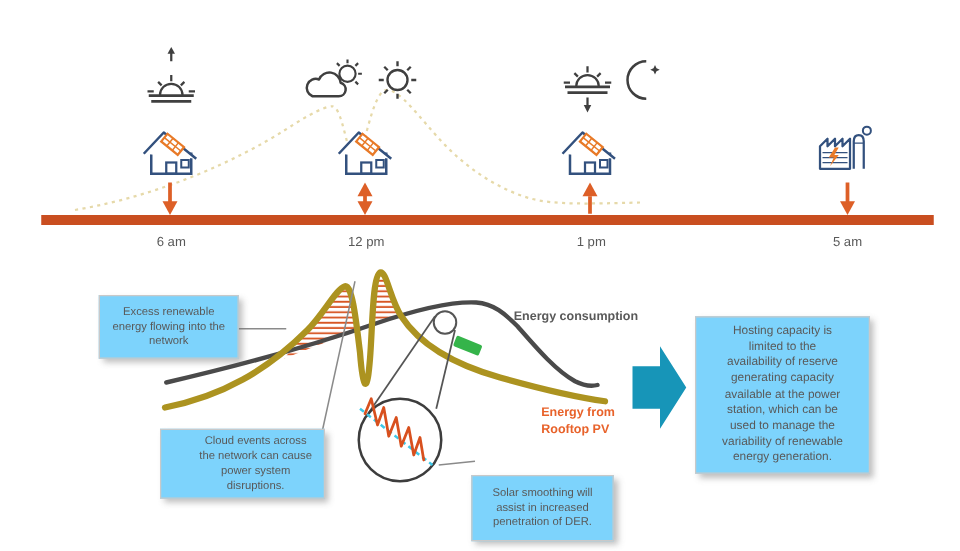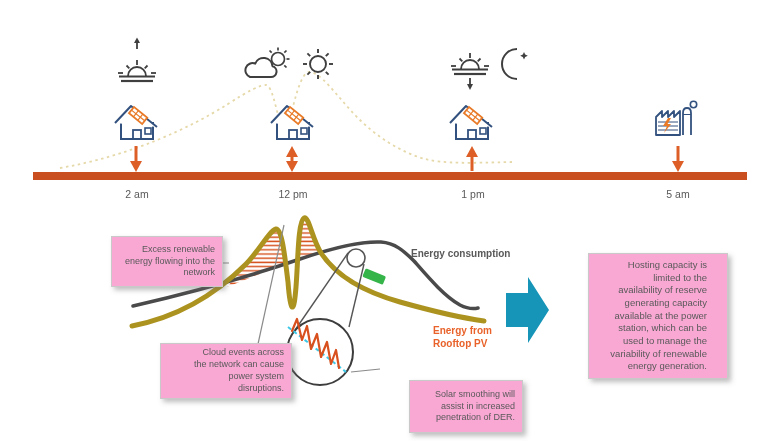--- a/index.html
+++ b/index.html
@@ -7,25 +7,25 @@
     position:relative;width:768px;height:441px;background:#fff;overflow:hidden;
     font-family:"Liberation Sans",sans-serif;color:#595959;
   }
   #overlay{position:absolute;left:0;top:0;width:768px;height:441px;}
   .timeline-bar{position:absolute;left:33px;top:172px;width:714px;height:8px;background:#c94e20;}
   .time-label{
     position:absolute;top:188px;transform:translateX(-50%);
     font-size:10.5px;color:#595959;white-space:nowrap;
   }
   .callout{
-    position:absolute;background:#f9a8d4;border:1px solid #c9c9c9;
+    position:absolute;background:#7dd3fc;border:1px solid #c9c9c9;
     box-shadow:3px 3px 5px rgba(110,110,110,.45);
-    font-size:9px;line-height:1.32;text-align:right;color:#595959;
+    font-size:9px;line-height:1.32;text-align:center;color:#595959;
     display:flex;align-items:center;justify-content:center;
-    box-sizing:border-box;padding:5px 7px;margin-left:32px;
+    box-sizing:border-box;padding:5px 7px;
   }
   .co-excess{left:79px;top:236px;width:112px;height:51px;}
   .co-cloud{left:128px;top:343px;width:132px;height:56px;padding-left:28px;}
   .co-smoothing{left:377px;top:380px;width:114px;height:53px;}
   .co-hosting{left:556px;top:253px;width:140px;height:126px;font-size:9.5px;line-height:1.33;padding:8px 20px;}
   .curve-label-consumption{position:absolute;left:411px;top:248px;font-size:10px;color:#595959;white-space:nowrap;font-weight:bold;}
   .curve-label-pv{position:absolute;left:433px;top:324px;width:68px;font-size:10px;font-weight:bold;color:#e8622a;line-height:1.3;}
   .icon{position:absolute;}
 </style>
 </head>
@@ -191,21 +191,21 @@
     <path d="M4,37 V19 L10,13 V19 L16,13 V19 L22,13 V19 L28,13 V37 Z" fill="#fff" stroke="#33517e" stroke-width="1.8" stroke-linejoin="round"></path>
     <line x1="6" y1="24" x2="26" y2="24" stroke="#33517e" stroke-width="1"></line>
     <line x1="6" y1="28" x2="26" y2="28" stroke="#33517e" stroke-width="1"></line>
     <line x1="6" y1="32" x2="26" y2="32" stroke="#33517e" stroke-width="1"></line>
     <polygon points="16,20 11,28 15,28 12,35 19,26 15.5,26 19,20" fill="#e87a28"></polygon>
     <path d="M31,37 V15 Q31,10 35,10 Q39,10 39,15 V37" fill="#fff" stroke="#33517e" stroke-width="1.8"></path>
     <line x1="31" y1="16.5" x2="39" y2="16.5" stroke="#33517e" stroke-width="1"></line>
     <circle cx="41.5" cy="6.5" r="3.2" fill="none" stroke="#33517e" stroke-width="1.6"></circle>
   </svg>
 
-  <div class="time-label" style="left:137px">2 am</div>
+  <div class="time-label" style="left:137px">6 am</div>
   <div class="time-label" style="left:293px">12 pm</div>
   <div class="time-label" style="left:473px">1 pm</div>
   <div class="time-label" style="left:678px">5 am</div>
 
   <div class="curve-label-consumption">Energy consumption</div>
   <div class="curve-label-pv">Energy from Rooftop PV</div>
 
   <div class="callout co-excess">
     <span>Excess renewable energy flowing into the network</span>
   </div>

